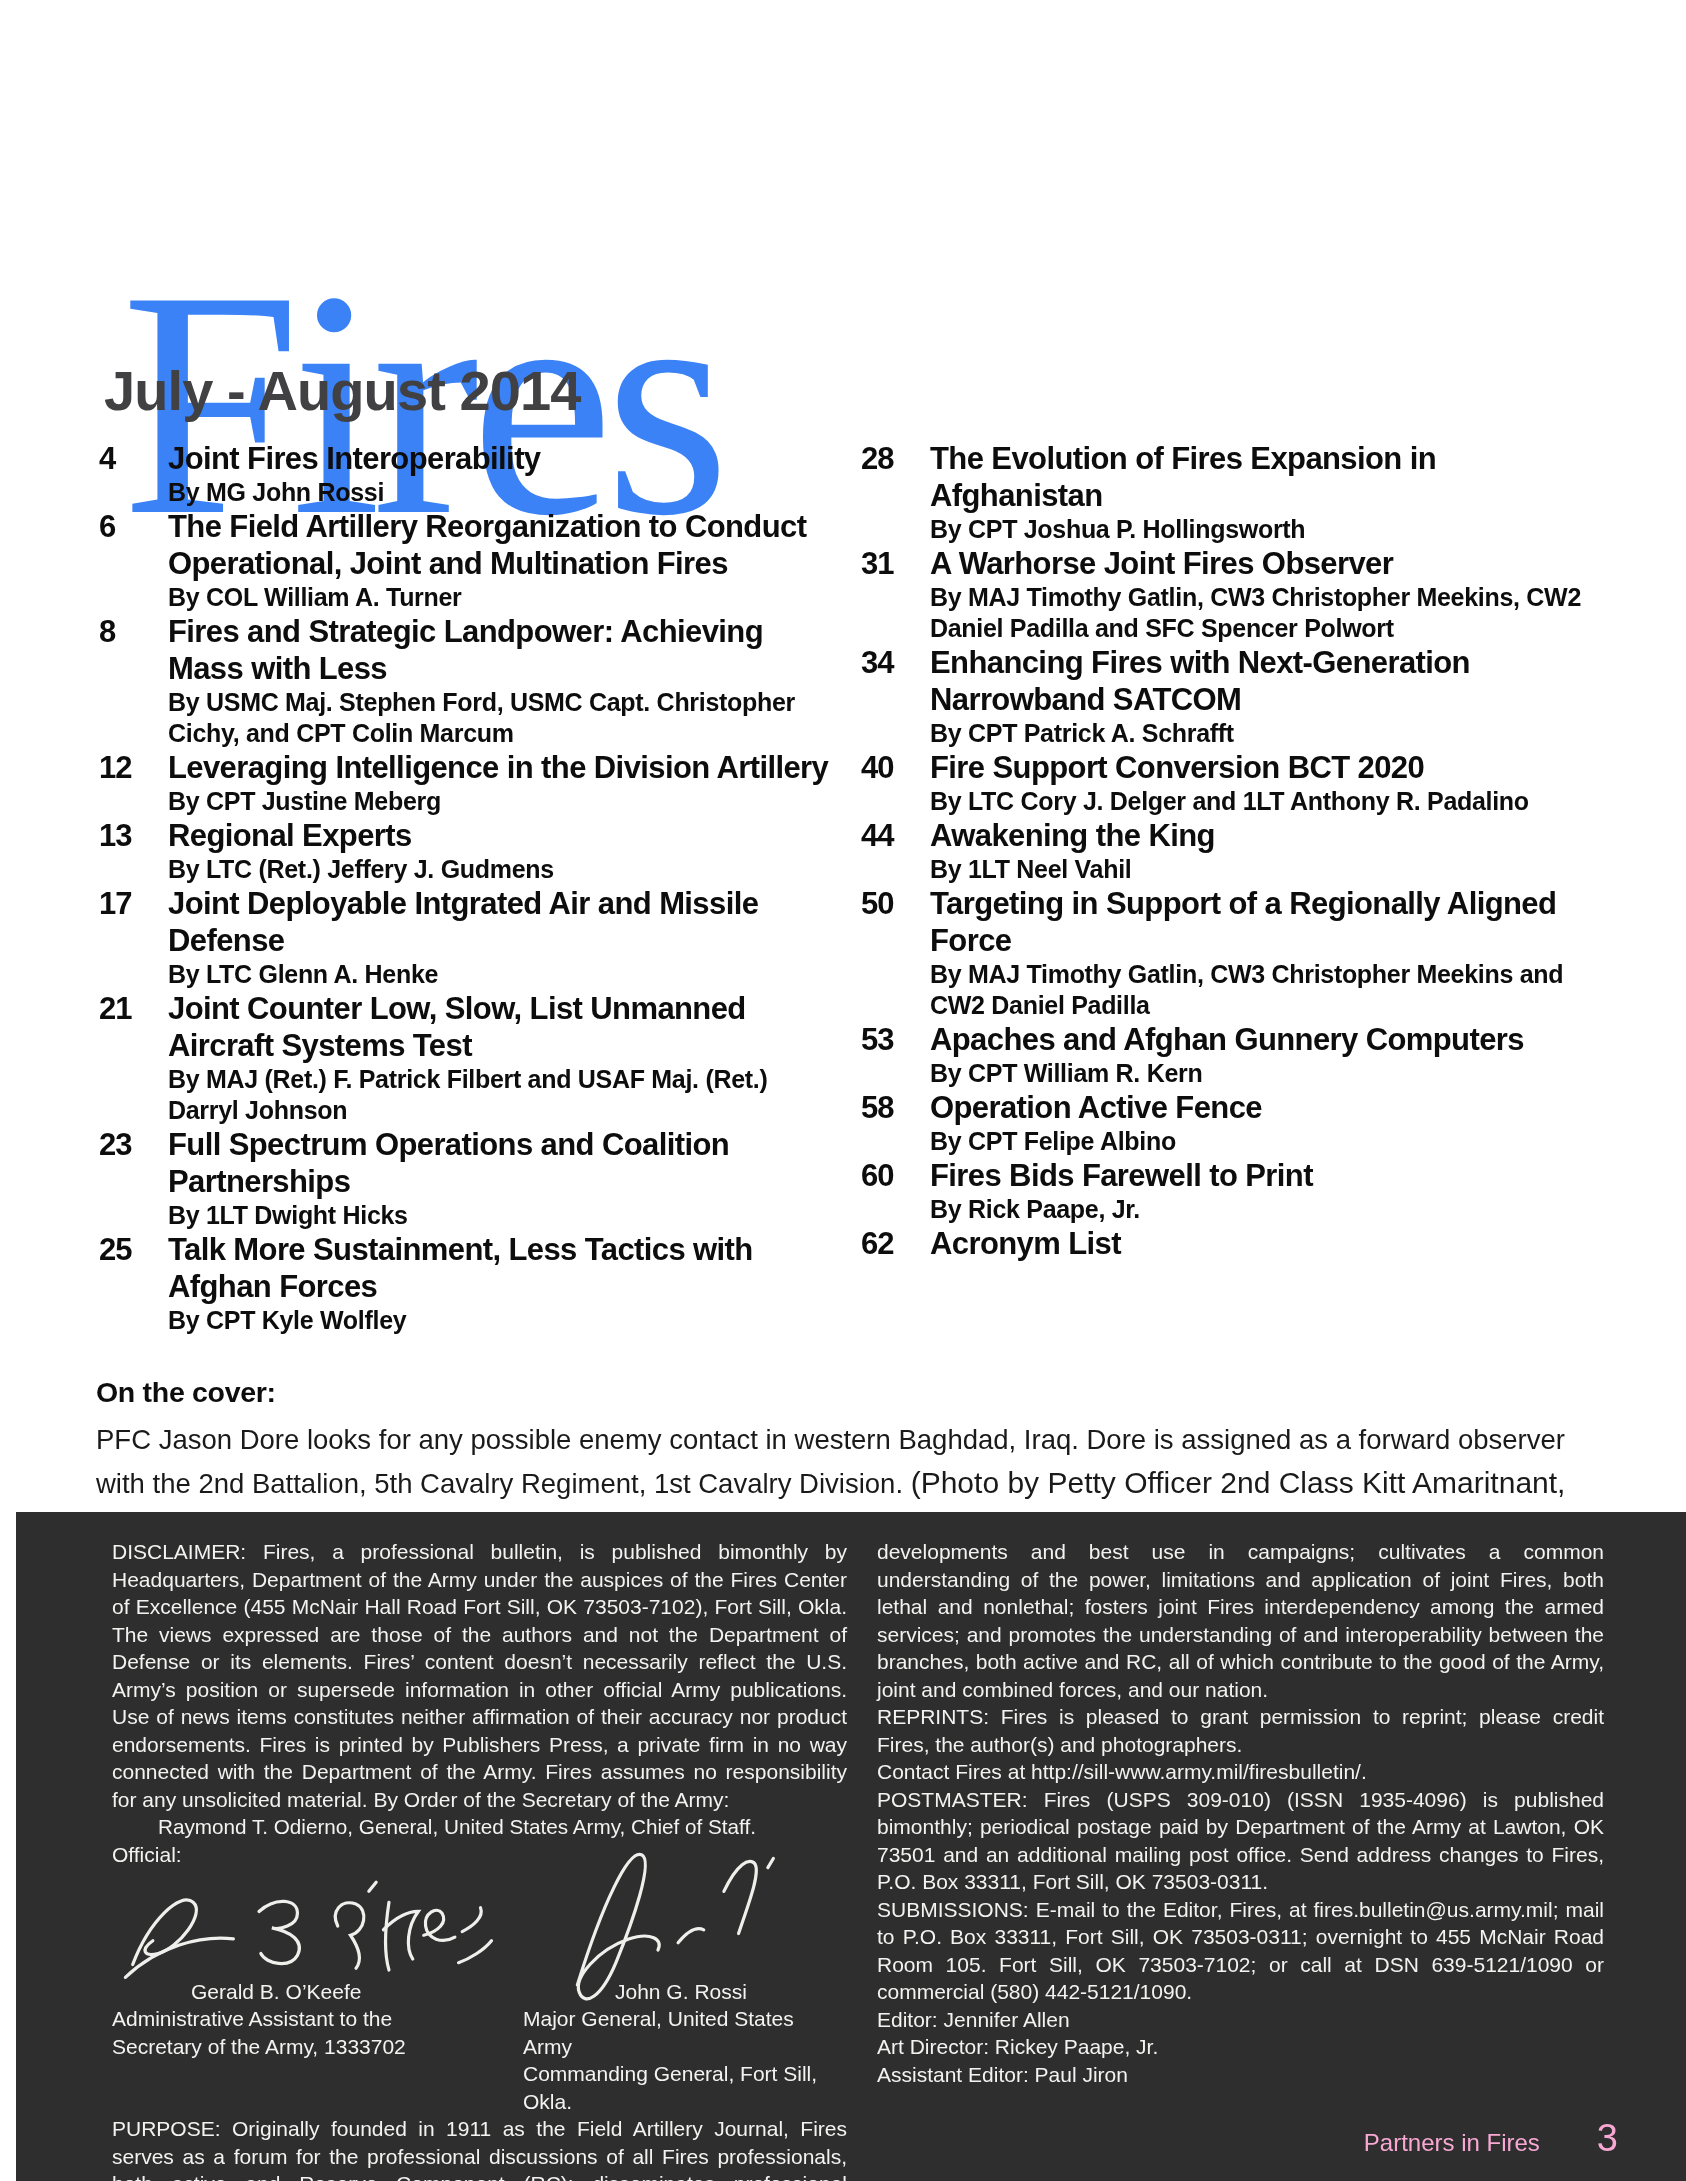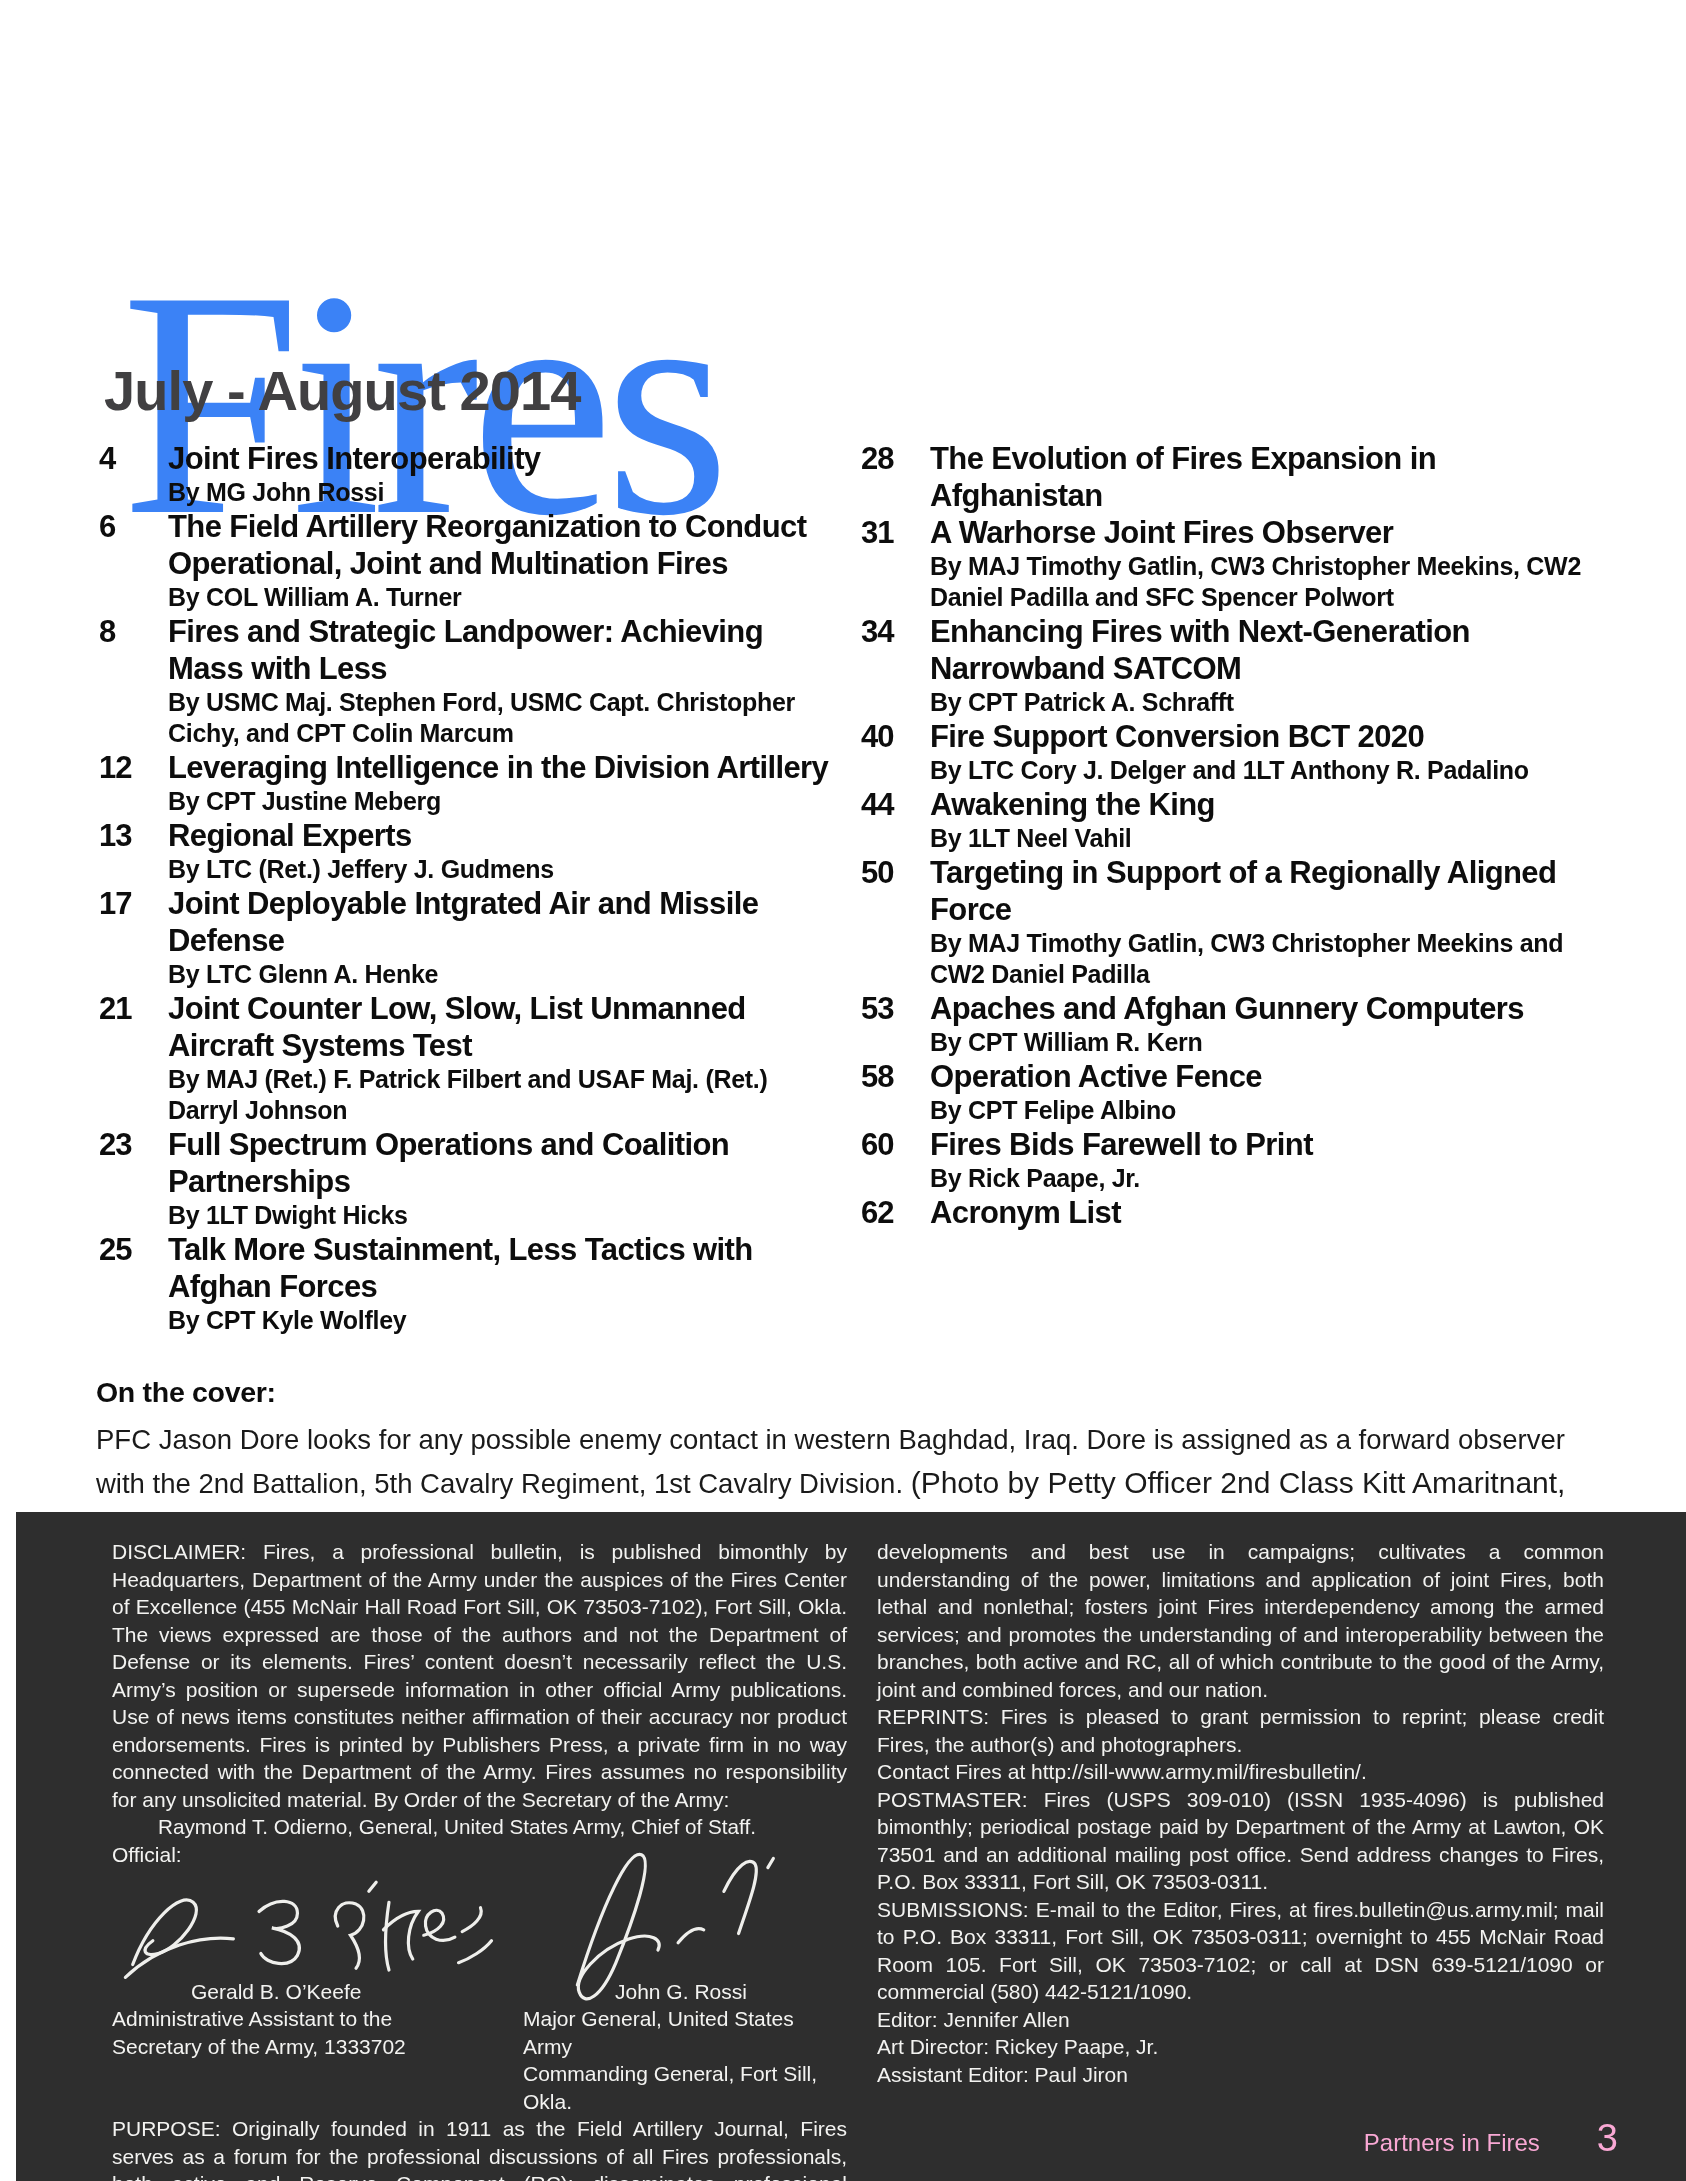--- a/index.html
+++ b/index.html
@@ -155,20 +155,21 @@
         </div>
       </div>
     </section>
 
   <section class="toc-col right">
 
       <div class="entry">
         <div class="pg">28</div>
         <div class="tx">
           <div class="t">The Evolution of Fires Expansion in Afghanistan</div>
+          <div class="b">By CPT Joshua P. Hollingsworth</div>
         </div>
       </div>
 
       <div class="entry">
         <div class="pg">31</div>
         <div class="tx">
           <div class="t">A Warhorse Joint Fires Observer</div>
           <div class="b">By MAJ Timothy Gatlin, CW3 Christopher Meekins, CW2 Daniel Padilla and SFC Spencer Polwort</div>
         </div>
       </div>

